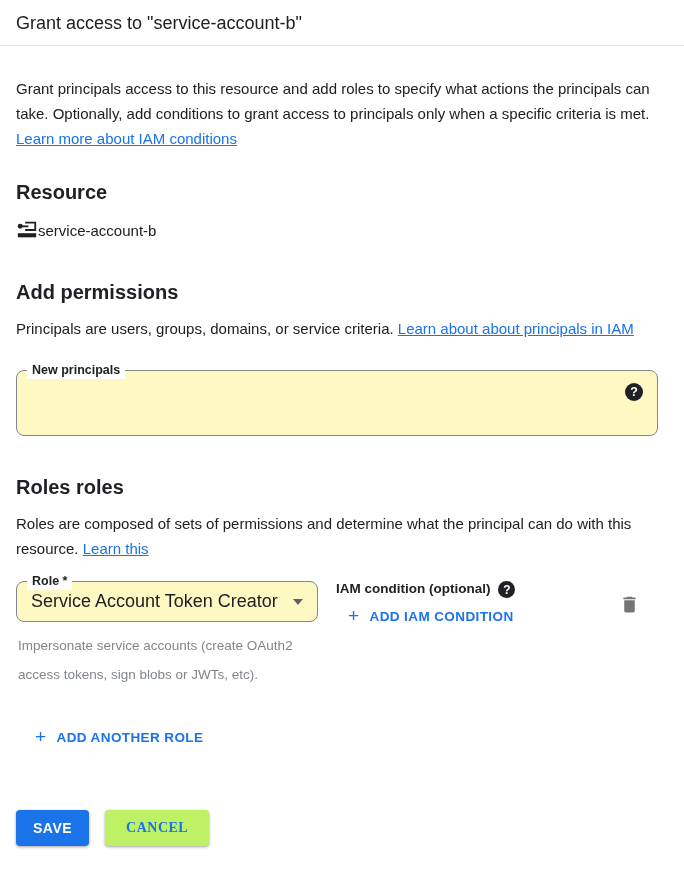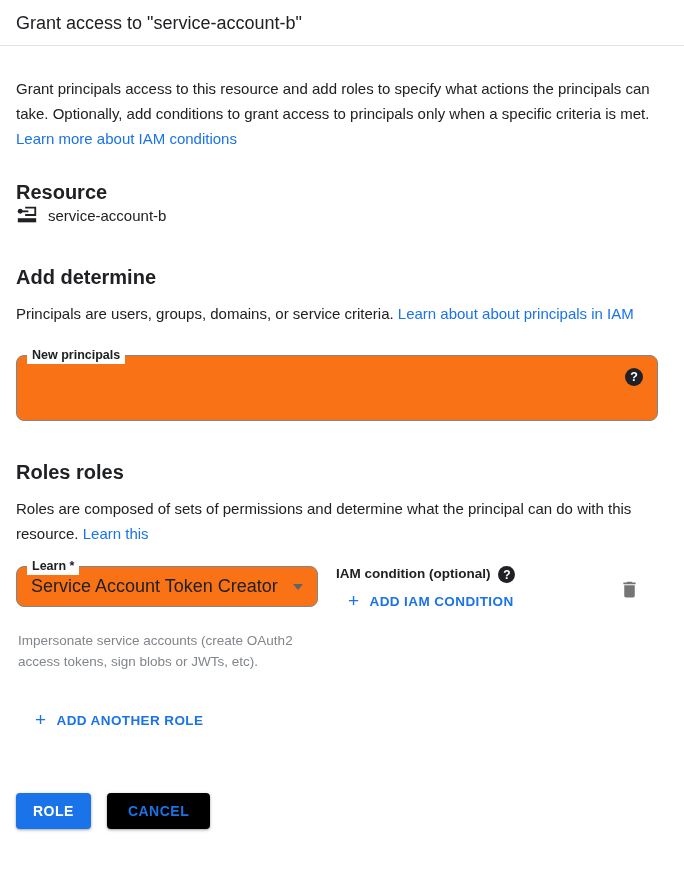--- a/index.html
+++ b/index.html
@@ -20,38 +20,38 @@
     font-size:18px; font-weight:400; color:#202124; line-height:22px;
   }
 
   .content { padding:0 16px 16px 16px; }
 
   p.body-text {
     font-size:15px; line-height:25px; color:#202124; max-width:645px;
   }
   .intro { margin-top:30px; }
   a.link {
-    color:#1a73e8; cursor:pointer;
+    color:#1a73e8; text-decoration:underline; cursor:pointer;
   }
 
   h2.sub-heading { margin-top:30px; font-size:20px; font-weight:700; color:#202124; }
   h2.section-heading { margin-top:40px; font-size:20px; font-weight:700; color:#202124; }
   .section-desc { margin-top:12px; }
 
   
-  .resource-row { margin-top:0; display:flex; align-items:center; gap:10px; }
+  .resource-row { margin-top:15px; display:flex; align-items:center; }
   .resource-row .sa-icon { width:22px; height:22px; display:inline-flex; }
   .resource-name { font-size:15px; color:#202124; }
 
   
   .outline-box {
     position:relative;
     border:1px solid #80868b;
     border-radius:8px;
-    background:#f97316;
+    background:#fef9c3;
   }
   .outline-label {
     position:absolute; top:-9px; left:10px;
     background:#fff; padding:0 5px;
     font-size:12.5px; font-weight:700; color:#202124; line-height:17px;
     white-space:nowrap;
   }
   .principals-field {
     margin-top:29px; margin-right:10px;
     height:66px; padding:10px 12px;
@@ -88,22 +88,22 @@
     height:41px; display:flex; align-items:center;
     padding:0 14px; cursor:pointer;
   }
   .role-value { font-size:18px; color:#202124; flex:1; white-space:nowrap; }
   .caret {
     width:0; height:0; margin-left:8px;
     border-left:5px solid transparent; border-right:5px solid transparent;
     border-top:6px solid #5f6368;
   }
   .role-helper {
-    margin-top:23px; padding-left:2px;
-    font-size:13.5px; line-height:21px; color:#80868b; max-width:290px;
+    margin-top:9px; padding-left:2px;
+    font-size:13.5px; line-height:29px; color:#80868b; max-width:290px;
   }
   .condition-col { margin-left:18px; flex:1; }
   .cond-label-row { display:flex; align-items:flex-start; gap:8px; }
   .cond-label { font-size:13.5px; font-weight:700; color:#202124; }
   .cond-help .help-icon, .cond-label-row .help-icon { width:17px; height:17px; font-size:12px; }
 
   .add-btn {
     display:inline-flex; align-items:center; gap:10px;
     background:none; border:none; cursor:pointer;
     color:#1a73e8; font-size:13.5px; font-weight:700;
@@ -123,21 +123,21 @@
   
   .actions { margin-top:58px; display:flex; align-items:center; gap:16px; }
   .btn {
     height:36px; border:none; border-radius:4px;
     font-family:"Liberation Sans",sans-serif;
     font-size:14px; font-weight:700; letter-spacing:0.5px;
     cursor:pointer;
     box-shadow:0 1px 2px rgba(60,64,67,.30), 0 1px 3px 1px rgba(60,64,67,.15);
   }
   .btn-save { background:#1a73e8; color:#fff; padding:0 17px; }
-  .btn-cancel { background:#000000; color:#1a73e8; padding:0 21px; }
+  .btn-cancel { background:#bef264; color:#1a73e8; padding:0 21px;font-family:Liberation Serif, serif; }
 </style>
 </head>
 <body>
 
 <div class="dialog">
 
   <header class="dialog-header">
     <h1>Grant access to "service-account-b"</h1>
   </header>
 
@@ -152,38 +152,38 @@
         <svg viewBox="0 0 24 24" width="22" height="22" fill="#202124">
           <path d="M22 3H10v2h10v6H10v2h12V3z"></path>
           <circle cx="4.6" cy="8" r="2.7"></circle>
           <rect x="6" y="7" width="7.5" height="2"></rect>
           <rect x="2" y="15.5" width="20" height="4.5"></rect>
         </svg>
       </span>
       <span class="resource-name">service-account-b</span>
     </div>
 
-    <h2 class="section-heading">Add determine</h2>
+    <h2 class="section-heading">Add permissions</h2>
 
     <p class="body-text section-desc"><span>Principals are users, groups, domains, or service criteria. </span><a class="link">Learn about about principals in IAM</a></p>
 
     <div class="outline-box principals-field">
       <span class="outline-label">New principals</span>
       <span class="help-icon field-help">?</span>
     </div>
 
     <h2 class="section-heading">Roles roles</h2>
 
     <p class="body-text section-desc"><span>Roles are composed of sets of permissions and determine what the principal can do with this resource. </span><a class="link">Learn this</a></p>
 
     <div class="role-row">
 
       <div class="role-col">
         <div class="outline-box role-box">
-          <span class="outline-label">Learn *</span>
+          <span class="outline-label">Role *</span>
           <span class="role-value">Service Account Token Creator</span>
           <span class="caret"></span>
         </div>
         <p class="role-helper">Impersonate service accounts (create OAuth2 access tokens, sign blobs or JWTs, etc).</p>
       </div>
 
       <div class="condition-col">
         <div class="cond-label-row">
           <span class="cond-label">IAM condition (optional)</span>
           <span class="help-icon">?</span>
@@ -203,18 +203,18 @@
       </button>
 
     </div>
 
     <button class="add-btn add-role-btn">
       <span class="plus-glyph">+</span>
       <span>ADD ANOTHER ROLE</span>
     </button>
 
     <div class="actions">
-      <button class="btn btn-save">ROLE</button>
+      <button class="btn btn-save">SAVE</button>
       <button class="btn btn-cancel">CANCEL</button>
     </div>
 
   </main>
 </div>
 
 </body></html>

